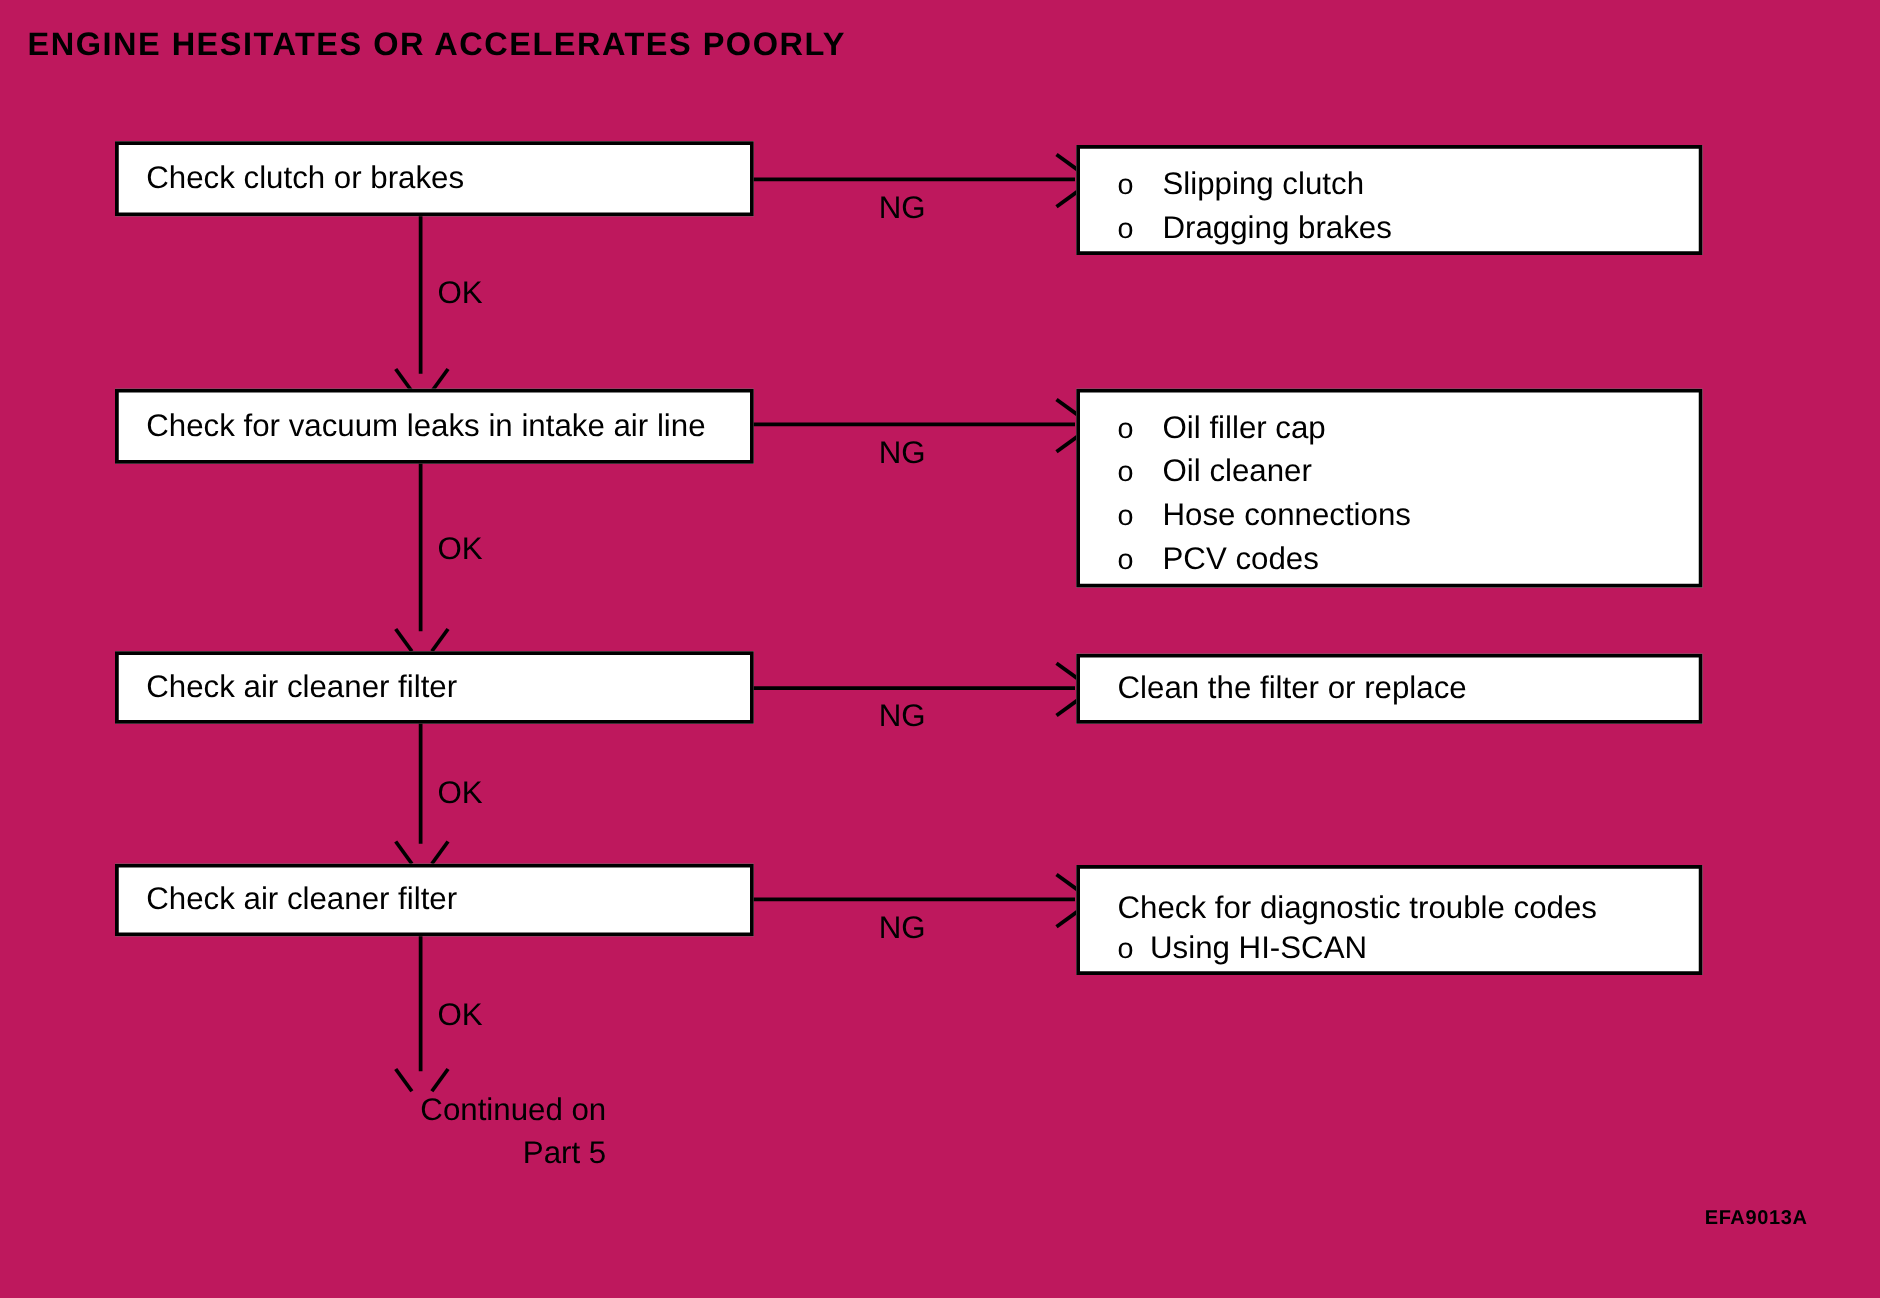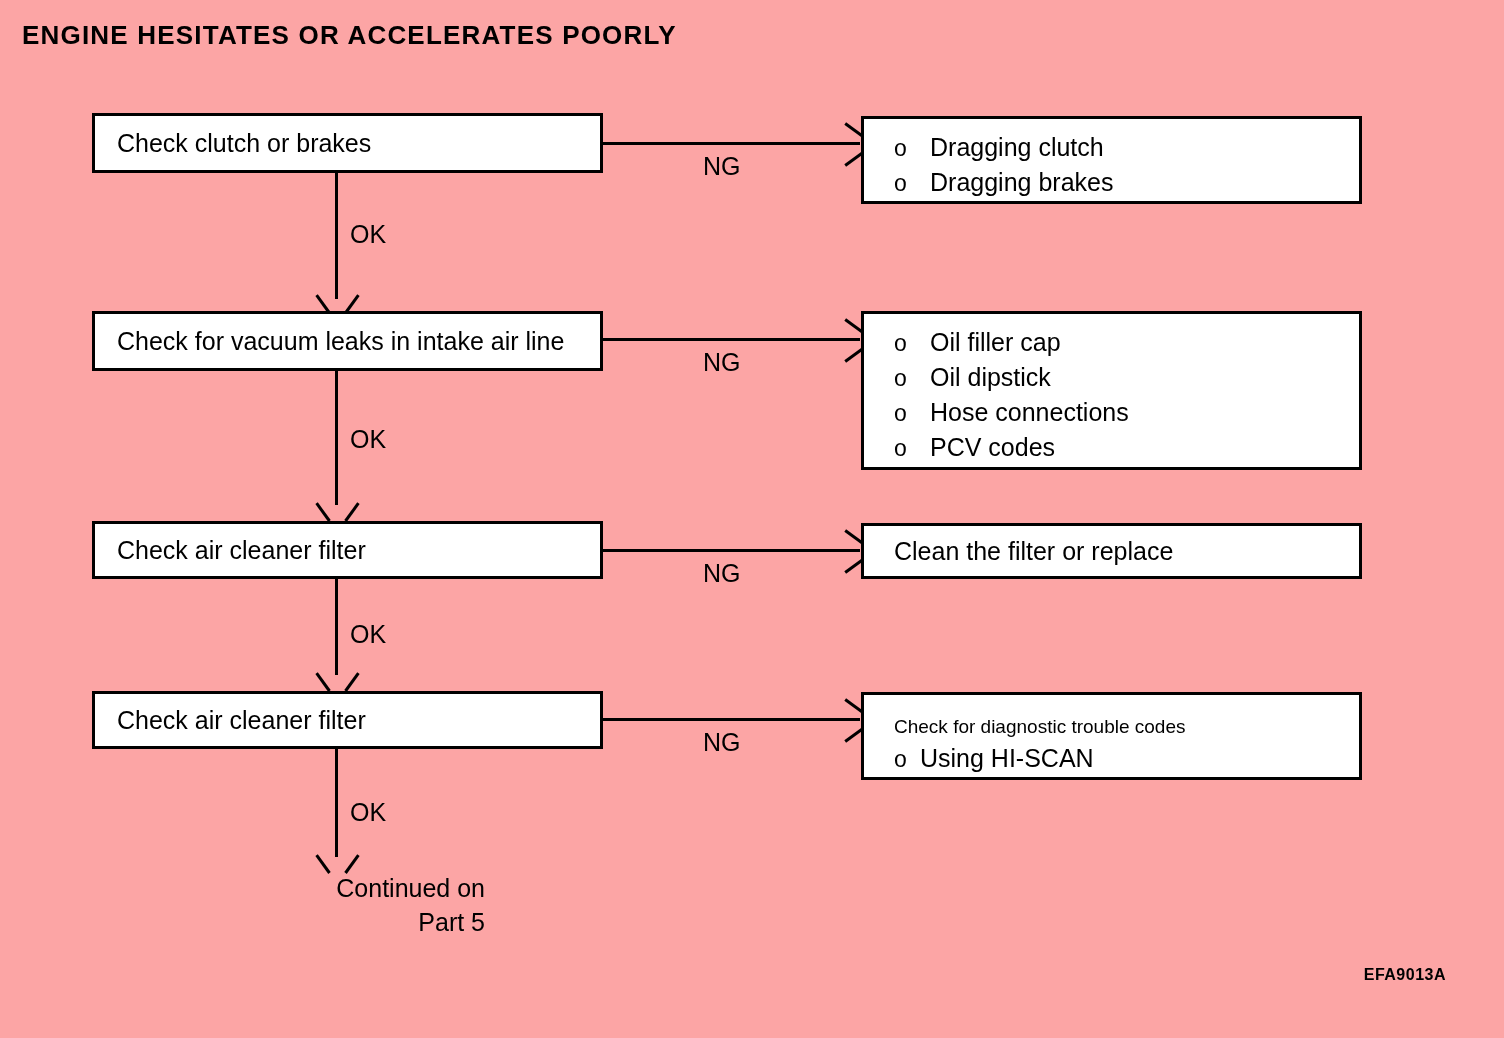--- a/index.html
+++ b/index.html
@@ -5,21 +5,21 @@
 <style>
   html, body {
     margin: 0;
     padding: 0;
     background: #ffffff;
   }
   #page {
     position: relative;
     width: 1504px;
     height: 1038px;
-    background: #fca5a5;
+    background: #be185d;
     overflow: hidden;
     font-family: "Liberation Sans", sans-serif;
     color: #000000;
   }
 
   
   #diagram-title {
     position: absolute;
     left: 22px;
     top: 20px;
@@ -62,21 +62,21 @@
     font-size: 25px;
     white-space: nowrap;
   }
   .bullet-mark {
     width: 36px;
     flex: 0 0 36px;
     font-size: 23px;
   }
   .bullet-text { }
   .plain-row {
-    font-size: 19px;
+    font-size: 25px;
     white-space: nowrap;
     height: 35px;
     line-height: 35px;
   }
   .sub-row {
     display: flex;
     align-items: baseline;
     height: 35px;
     font-size: 25px;
     white-space: nowrap;
@@ -169,21 +169,21 @@
   </div>
 
   <div class="h-line" style="left:603px; top:142px; width:257px;"></div>
   <div class="arrow-right" style="left:861px; top:143px;"></div>
   <div class="edge-label" style="left:703px; top:152px;">NG</div>
 
   <div class="node-box" style="left:861px; top:116px; width:501px; height:88px;">
     <div class="bullet-list">
       <div class="bullet-row">
         <span class="bullet-mark">o</span>
-        <span class="bullet-text">Dragging clutch</span>
+        <span class="bullet-text">Slipping clutch</span>
       </div>
       <div class="bullet-row">
         <span class="bullet-mark">o</span>
         <span class="bullet-text">Dragging brakes</span>
       </div>
     </div>
   </div>
 
   <div class="v-line" style="left:335px; top:173px; height:126px;"></div>
   <div class="arrow-down" style="left:336px; top:311px;"></div>
@@ -198,21 +198,21 @@
   <div class="edge-label" style="left:703px; top:348px;">NG</div>
 
   <div class="node-box" style="left:861px; top:311px; width:501px; height:159px;">
     <div class="bullet-list">
       <div class="bullet-row">
         <span class="bullet-mark">o</span>
         <span class="bullet-text">Oil filler cap</span>
       </div>
       <div class="bullet-row">
         <span class="bullet-mark">o</span>
-        <span class="bullet-text">Oil dipstick</span>
+        <span class="bullet-text">Oil cleaner</span>
       </div>
       <div class="bullet-row">
         <span class="bullet-mark">o</span>
         <span class="bullet-text">Hose connections</span>
       </div>
       <div class="bullet-row">
         <span class="bullet-mark">o</span>
         <span class="bullet-text">PCV codes</span>
       </div>
     </div>

